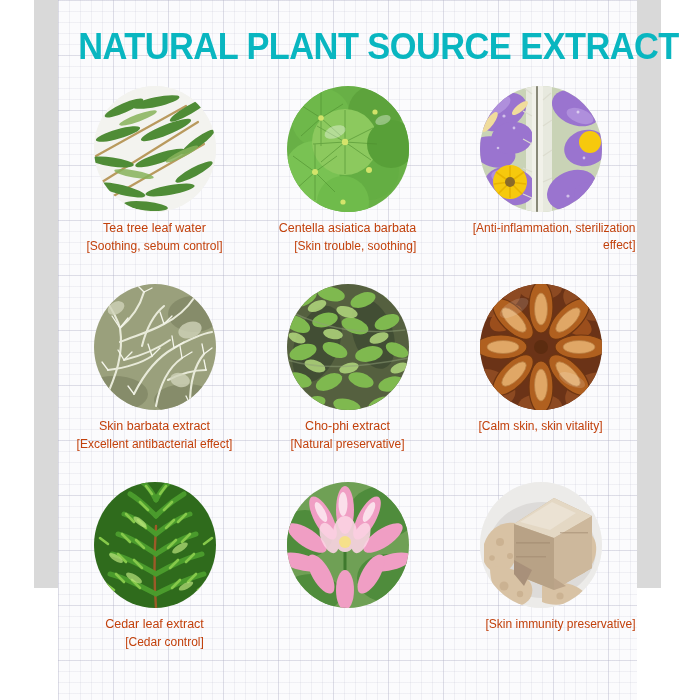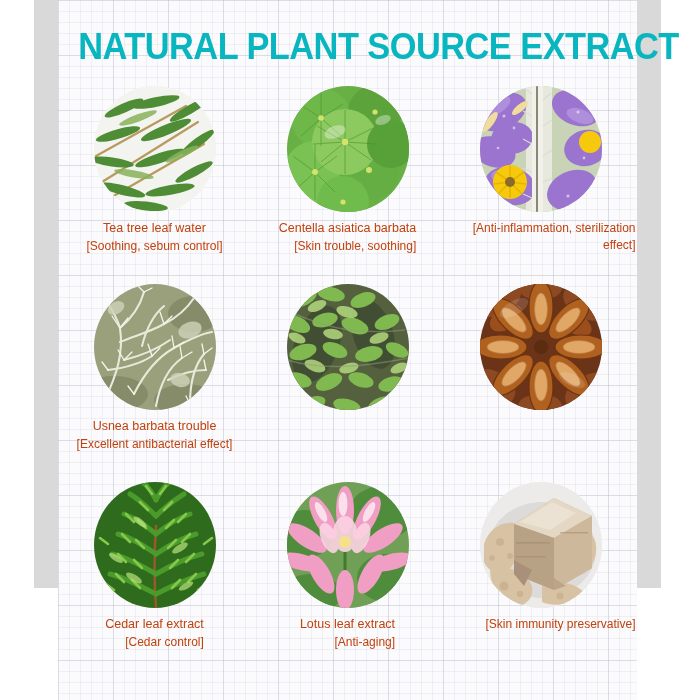--- a/index.html
+++ b/index.html
@@ -250,21 +250,21 @@
             <path d="M112 86 L110 76 M14 86 L8 78 M40 110 L34 102 M96 120 L92 112"></path>
           </g>
           <g fill="#cfd2b8" opacity=".8">
             <ellipse cx="96" cy="46" rx="12" ry="8" transform="rotate(-20 96 46)"></ellipse>
             <ellipse cx="86" cy="96" rx="10" ry="7" transform="rotate(15 86 96)"></ellipse>
             <ellipse cx="22" cy="24" rx="9" ry="6" transform="rotate(-30 22 24)"></ellipse>
           </g>
         </svg>
       </div>
       <div class="caption">
-        <div class="cap1">Usnea barbata trouble</div>
+        <div class="cap1">Skin barbata extract</div>
         <div class="cap2">[Excellent antibacterial effect]</div>
       </div>
     </div>
 
     <div class="cell">
       <div class="photo">
         <svg viewBox="0 0 122 126">
           <rect width="122" height="126" fill="#55603f"></rect>
           <g fill="#3e4a32" opacity=".8">
             <ellipse cx="30" cy="60" rx="22" ry="40" transform="rotate(20 30 60)"></ellipse>
@@ -299,20 +299,24 @@
             <ellipse cx="62" cy="84" rx="10" ry="5" transform="rotate(-16 62 84)"></ellipse>
             <ellipse cx="10" cy="54" rx="9" ry="4.6" transform="rotate(24 10 54)"></ellipse>
             <ellipse cx="112" cy="84" rx="9" ry="4.6" transform="rotate(-24 112 84)"></ellipse>
             <ellipse cx="46" cy="50" rx="10" ry="5" transform="rotate(10 46 50)"></ellipse>
           </g>
           <g stroke="#8f9f78" stroke-width="1.4" fill="none" opacity=".5">
             <path d="M4 28 C30 40 62 52 118 46"></path>
             <path d="M0 76 C34 86 70 84 122 74"></path>
           </g>
         </svg>
+      </div>
+      <div class="caption">
+        <div class="cap1">Cho-phi extract</div>
+        <div class="cap2">[Natural preservative]</div>
       </div>
     </div>
 
     <div class="cell">
       <div class="photo">
         <svg viewBox="0 0 122 126">
           <rect width="122" height="126" fill="#6b3317"></rect>
           <g fill="#8d4a22">
             <ellipse cx="14" cy="14" rx="28" ry="18" transform="rotate(-20 14 14)"></ellipse>
             <ellipse cx="108" cy="18" rx="26" ry="17" transform="rotate(24 108 18)"></ellipse>
@@ -348,20 +352,21 @@
             </g>
             <circle cx="0" cy="0" r="7" fill="#5c2c10"></circle>
           </g>
           <g fill="#ffffff" opacity=".14">
             <ellipse cx="34" cy="24" rx="16" ry="7" transform="rotate(-30 34 24)"></ellipse>
             <ellipse cx="92" cy="96" rx="14" ry="6" transform="rotate(25 92 96)"></ellipse>
           </g>
         </svg>
       </div>
       <div class="caption">
+        <div class="cap2">[Calm skin, skin vitality]</div>
       </div>
     </div>
 
     <div class="cell">
       <div class="photo">
         <svg viewBox="0 0 122 126">
           <rect width="122" height="126" fill="#2f6b1c"></rect>
           <g stroke="#9c5a28" stroke-width="2.4" fill="none" stroke-linecap="round">
             <path d="M62 126 C60 100 60 74 62 44"></path>
           </g>
@@ -433,24 +438,20 @@
             <ellipse cx="74" cy="56" rx="8" ry="16" transform="rotate(22 74 56)"></ellipse>
           </g>
           <g fill="#fdeaf2" opacity=".85">
             <ellipse cx="56" cy="22" rx="4.5" ry="12"></ellipse>
             <ellipse cx="34" cy="30" rx="4" ry="11" transform="rotate(-28 34 30)"></ellipse>
             <ellipse cx="82" cy="30" rx="4" ry="11" transform="rotate(28 82 30)"></ellipse>
           </g>
           <circle cx="58" cy="60" r="6" fill="#f6e08a"></circle>
         </svg>
       </div>
-      <div class="caption">
-        <div class="cap1">Lotus leaf extract</div>
-        <div class="cap2">[Anti-aging]</div>
-      </div>
     </div>
 
     <div class="cell wide">
       <div class="photo">
         <svg viewBox="0 0 122 126">
           <rect width="122" height="126" fill="#ecebe9"></rect>
           <ellipse cx="62" cy="68" rx="54" ry="48" fill="#dddbd9"></ellipse>
           <g fill="#d8c2a4">
             <path d="M4 62 C10 44 26 38 40 42 C44 56 40 72 32 84 C22 96 10 92 4 80 Z"></path>
             <path d="M10 86 C24 82 40 88 50 100 C56 110 50 122 38 124 C22 124 10 108 10 86 Z"></path>

